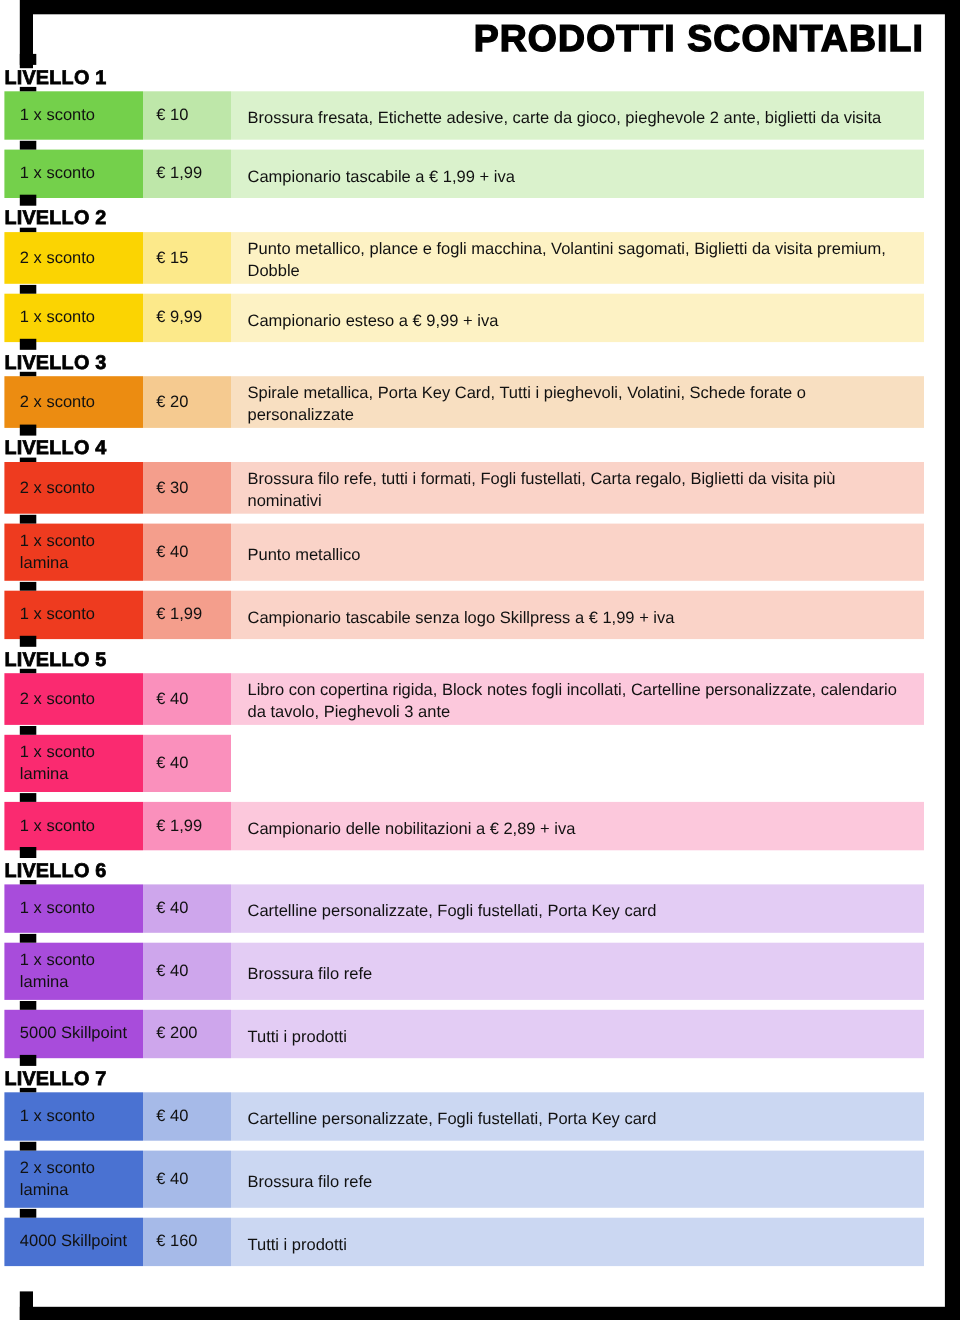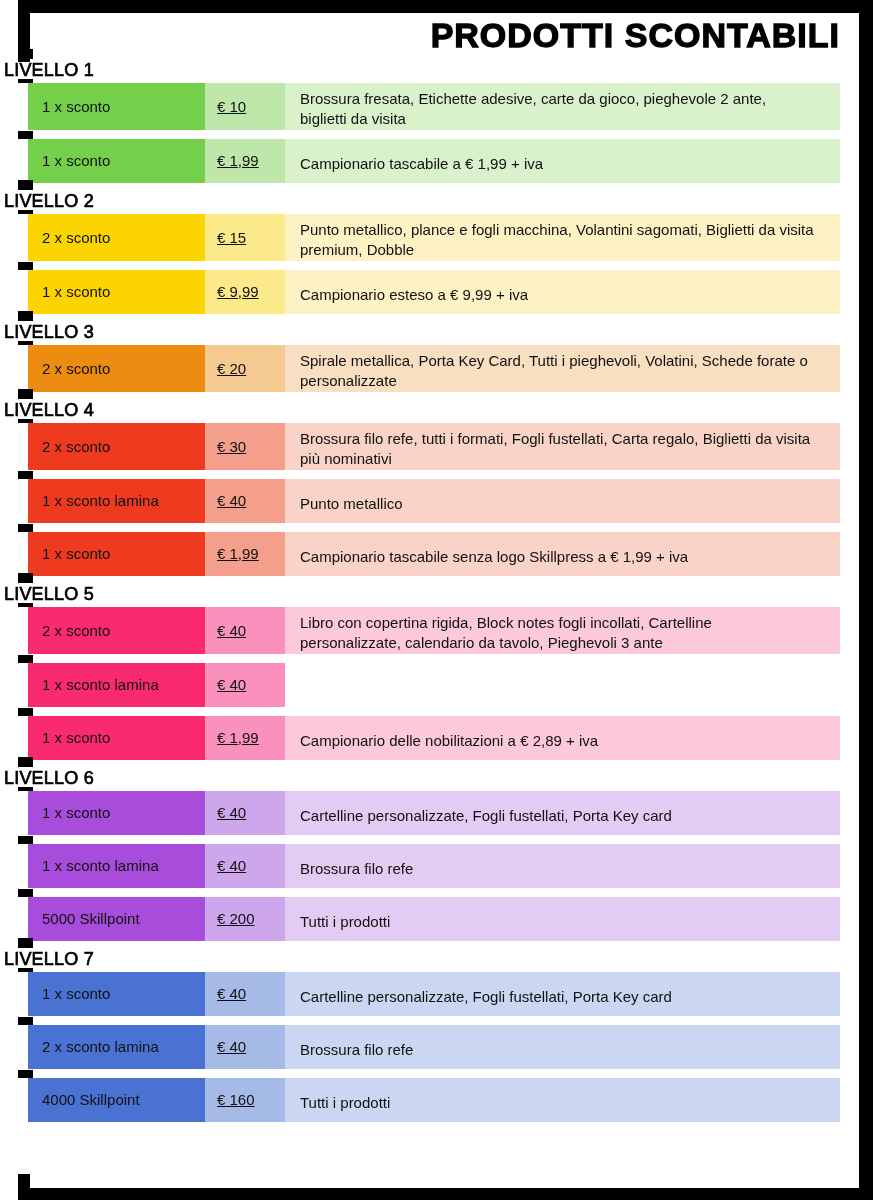--- a/index.html
+++ b/index.html
@@ -33,21 +33,21 @@
     -webkit-text-stroke:1.3px #000000;
   }
 
   .level { margin-top:4px; }
 
   .level-label {
     position:relative;
     margin:0 0 4px 0;
     font-size:18px;
     line-height:18px;
-    font-weight:400;
+    font-weight:700;
     letter-spacing:0.2px;
     color:#000000;
     -webkit-text-stroke:0.7px #000000;
   }
   
   .level-label::before {
     content:""; position:absolute;
     left:14px; top:-12px; width:15px; height:10px;
     background:#000000;
   }
@@ -66,22 +66,22 @@
   }
   .level .row:first-of-type::before { top:-4px; height:4px; }
 
   .cell {
     display:flex;
     align-items:center;
     box-sizing:border-box;
     font-size:15px;
     line-height:20px;
   }
-  .c1 { width:177px; background:var(--c1); padding:6px 0 6px 14px;margin-left:24px; }
-  .c2 { width:80px;  background:var(--c2); padding:6px 2px 6px 12px;text-decoration:underline; }
+  .c1 { width:126px; background:var(--c1); padding:6px 0 6px 14px; }
+  .c2 { width:80px;  background:var(--c2); padding:6px 2px 6px 12px; }
   .c3 { flex:1;      background:var(--c3); padding:6px 24px 1px 15px; }
 </style>
 </head>
 <body>
 
 <div class="canvas">
   <div class="bar bar-top"></div>
   <div class="bar bar-right"></div>
   <div class="bar bar-bottom"></div>
   <div class="bar bar-left-top"></div>

